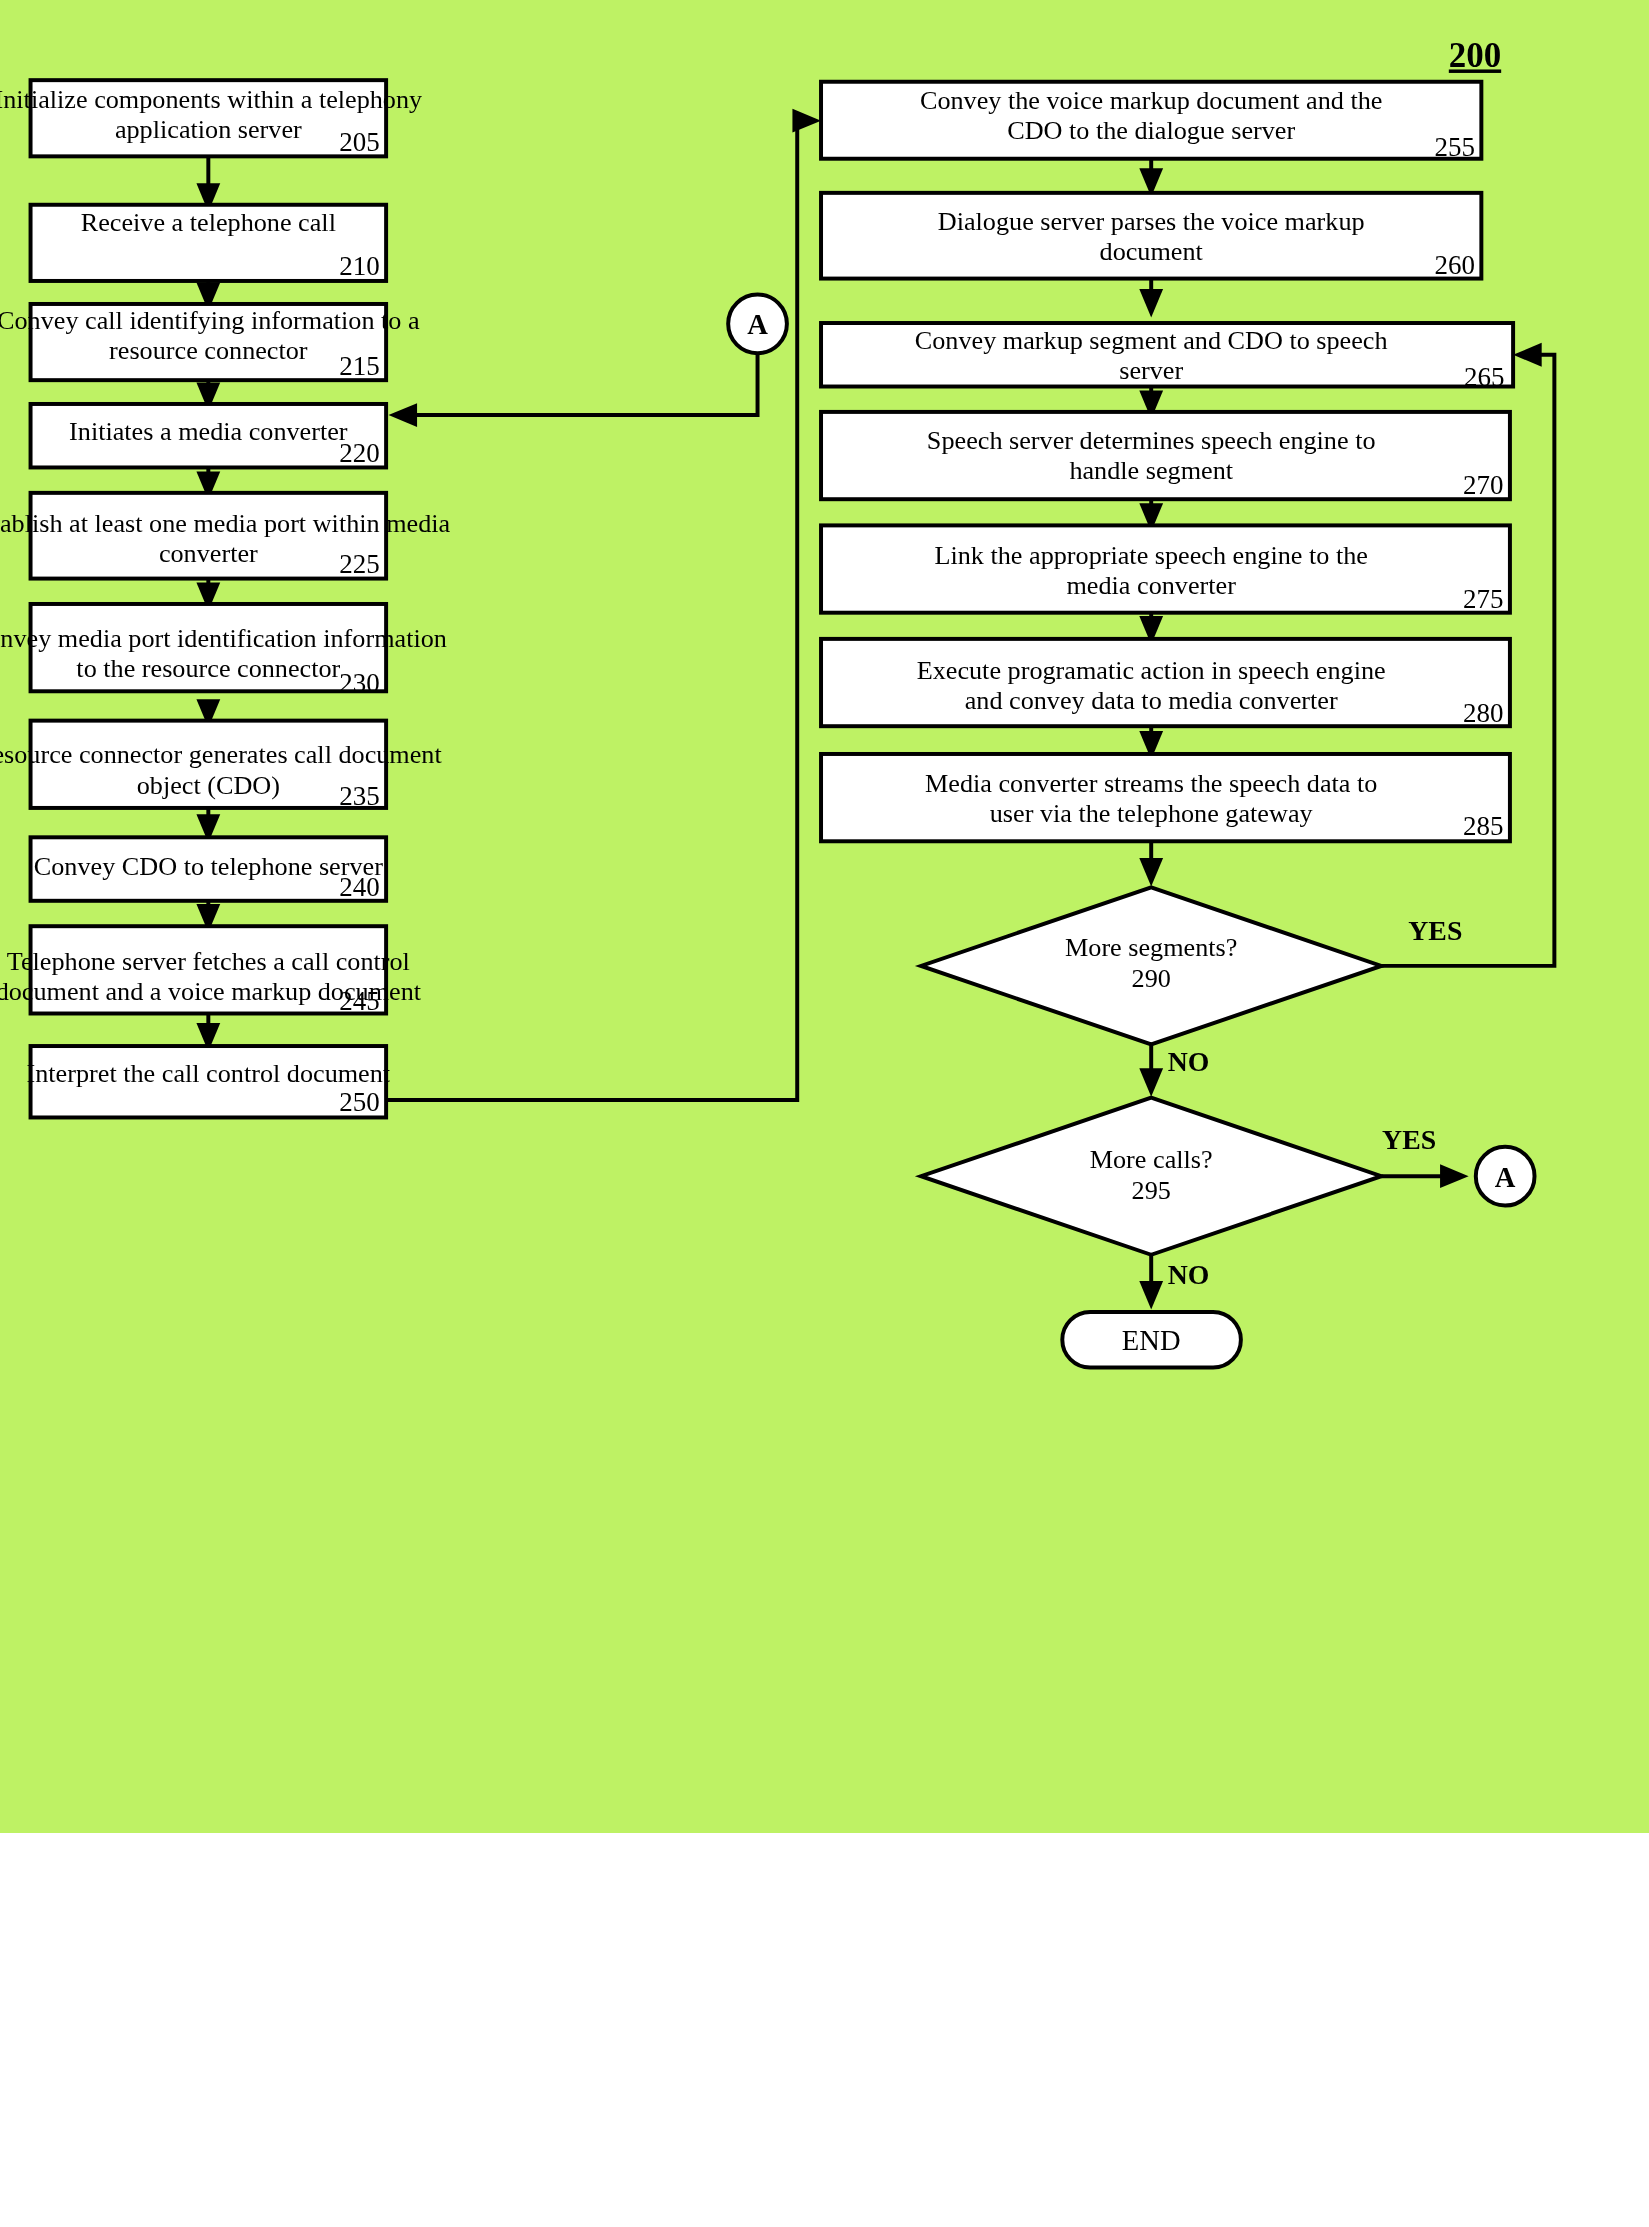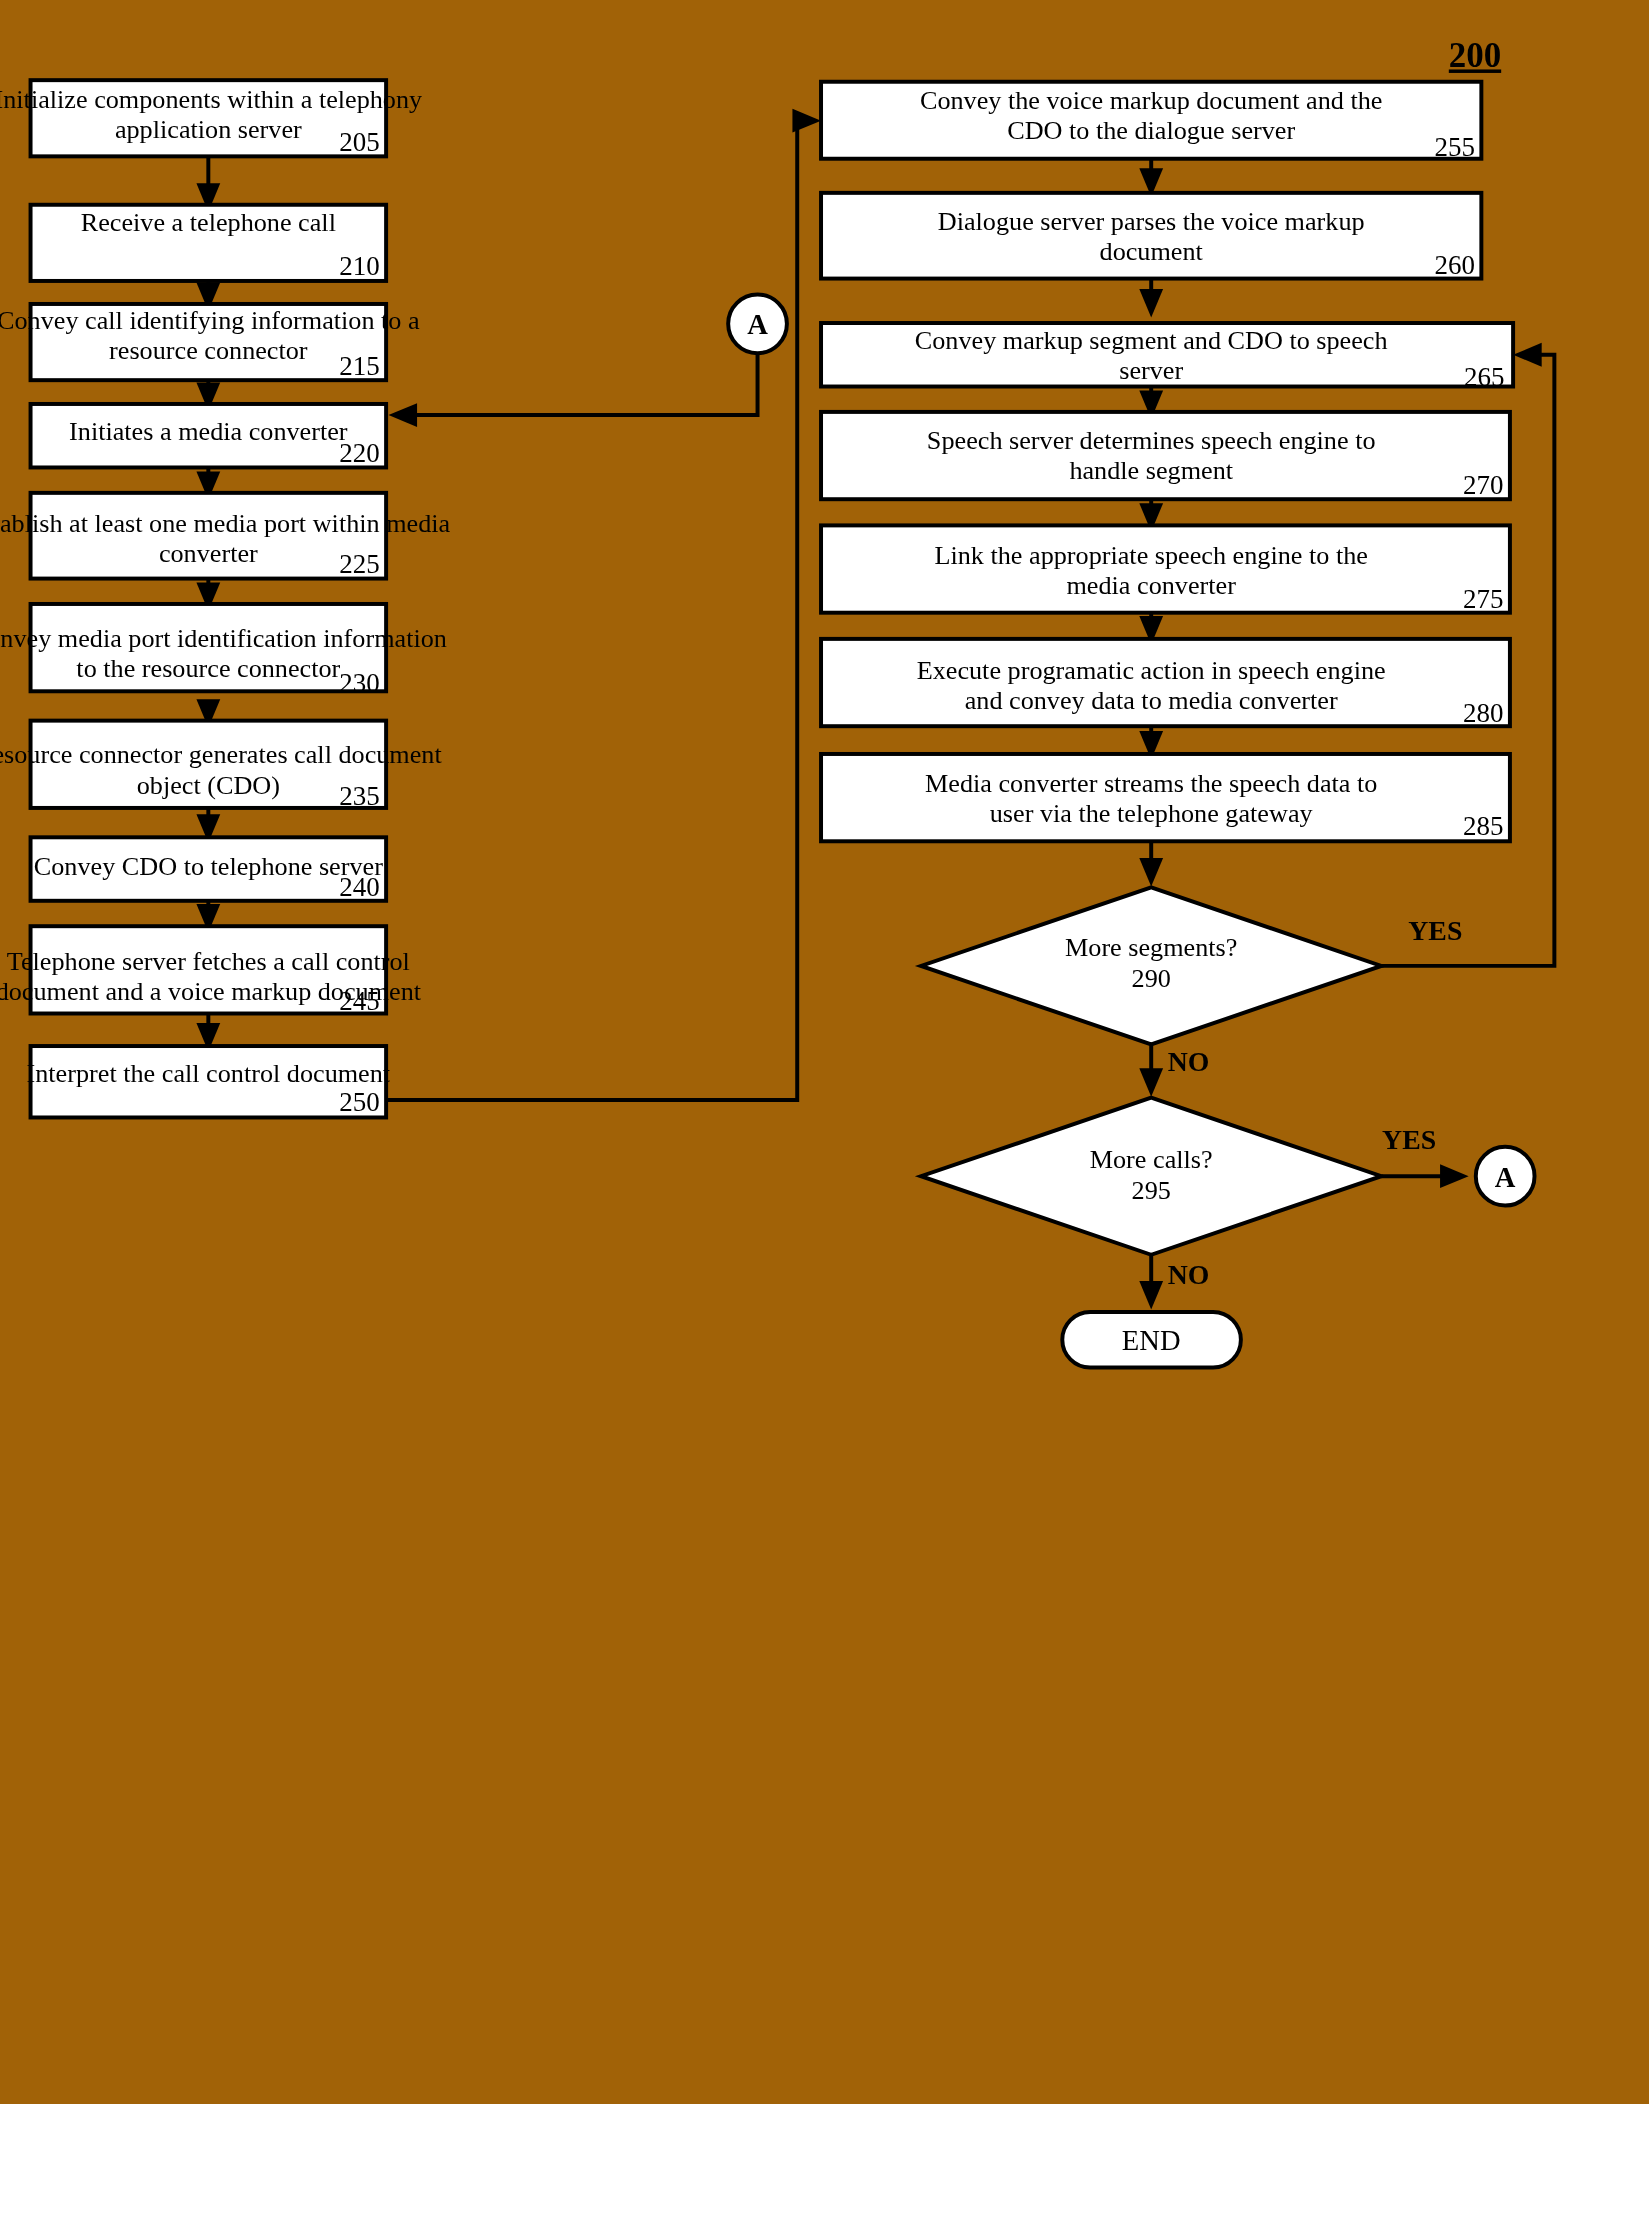--- a/index.html
+++ b/index.html
@@ -3,22 +3,22 @@
 <meta charset="utf-8">
 <style>
   html, body {
     margin: 0;
     padding: 0;
     background: #ffffff;
   }
   #page {
     position: relative;
     width: 1650px;
-    height: 2104px;
-    background: #a16207;
+    height: 1833px;
+    background: #bef264;
     font-family: "Liberation Serif", "DejaVu Serif", serif;
     overflow: hidden;
   }
   svg.flow {
     position: absolute;
     top: 0;
     left: 0;
     width: 1650px;
     height: 2227px;
   }

